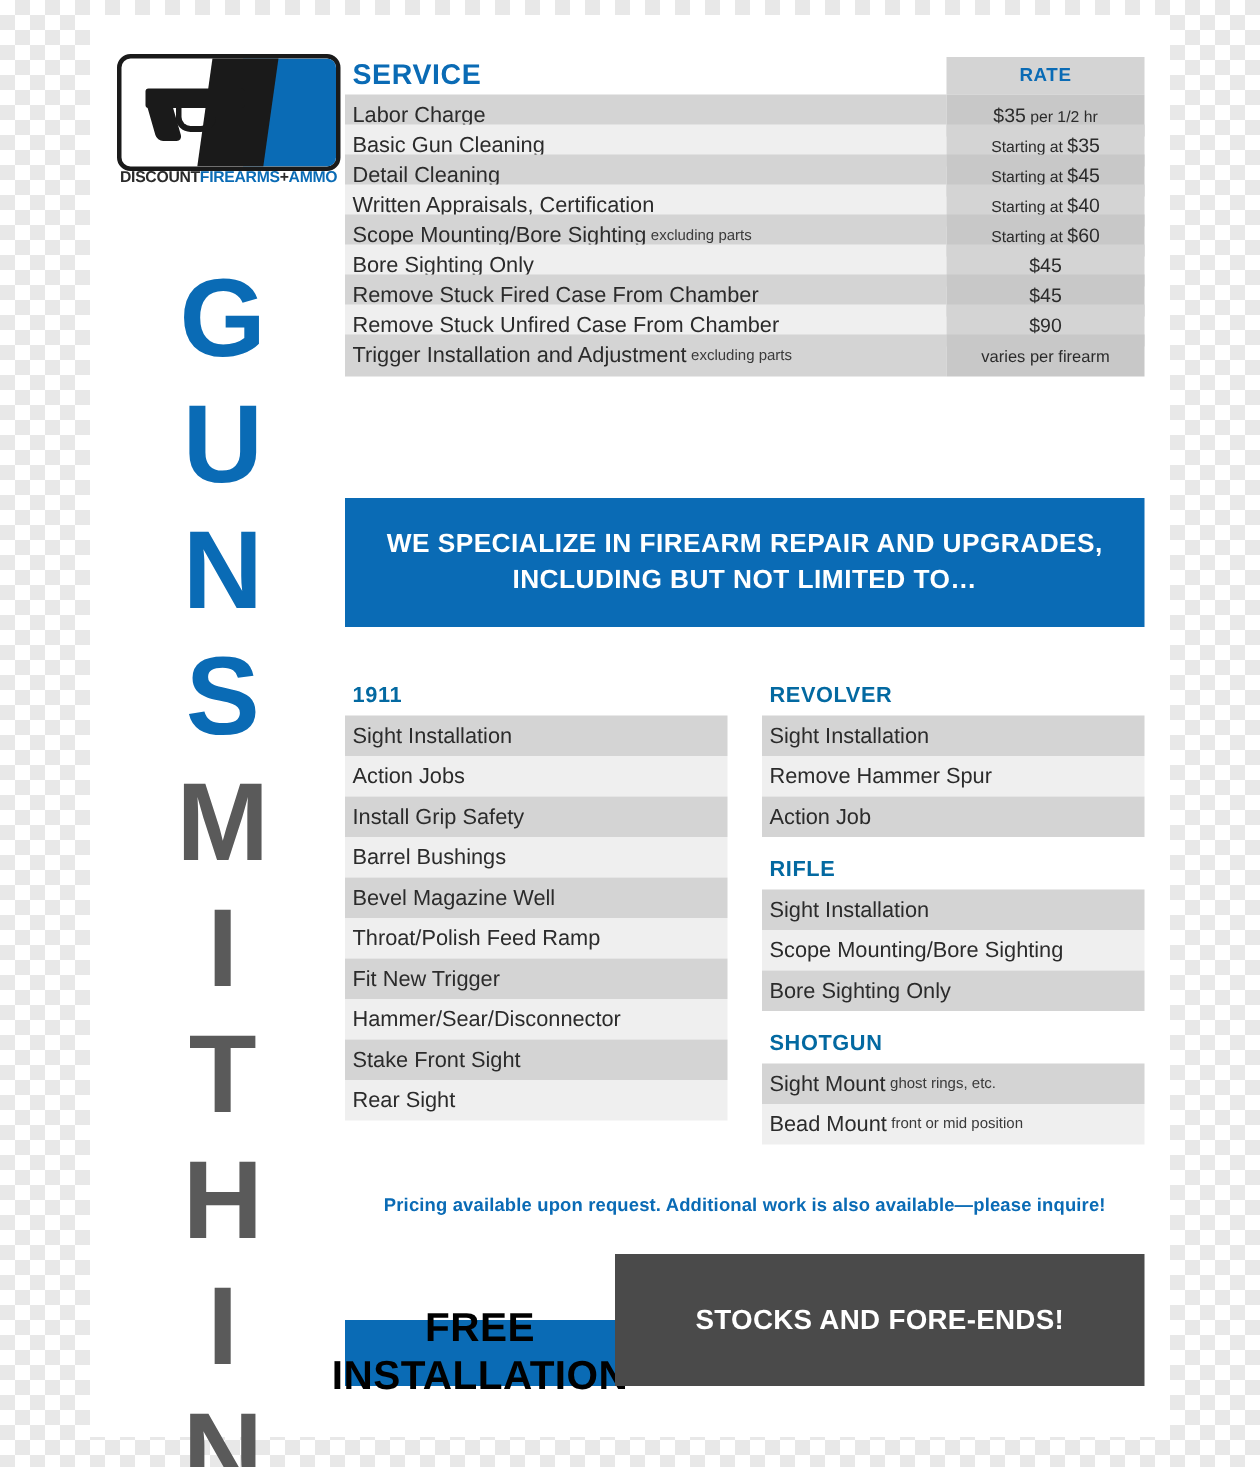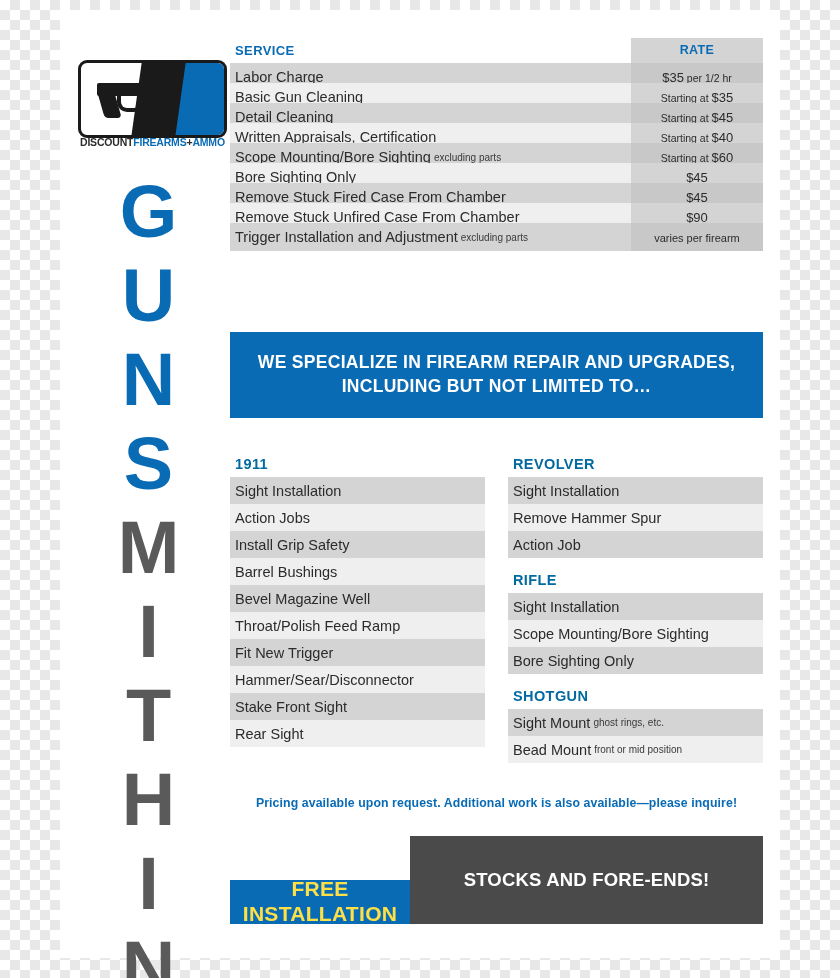--- a/index.html
+++ b/index.html
@@ -34,21 +34,20 @@
     background: #ffffff;
   }
 
   
   .logo {
     position: absolute;
     left: 18px;
     top: 26px;
     width: 143px;
     height: 92px;
-    margin-top: 24px;
   }
   .logo-badge {
     position: absolute;
     left: 0; top: 0;
     width: 143px; height: 72px;
     background: #ffffff;
     border: 3px solid #1a1a1a;
     border-radius: 9px;
     overflow: hidden;
   }
@@ -130,21 +129,21 @@
   .st-head {
     display: flex;
     background: #ffffff;
     height: 25px;
     align-items: center;
   }
   .st-head .col-service {
     flex: 1;
     color: #0a6bb5;
     font-weight: bold;
-    font-size: 13px;
+    font-size: 19px;
     letter-spacing: 0.4px;
     padding-left: 5px;
   }
   .st-head .col-rate {
     width: 132px;
     color: #0a6bb5;
     font-weight: bold;
     font-size: 12.5px;
     letter-spacing: 0.4px;
     text-align: center;
@@ -268,27 +267,27 @@
     position: absolute;
     left: 170px;
     top: 826px;
     width: 533px;
     height: 88px;
     display: flex;
   }
   .free-box {
     width: 180px;
     background: #0a6bb5;
-    color: #fde047;
+    color: #000000;
     display: flex;
     flex-direction: column;
     align-items: center;
     justify-content: center;
     font-weight: bold;
-    font-size: 21px;
+    font-size: 27px;
     line-height: 1.18;
     text-align: center;
     letter-spacing: 0.3px;
     margin-top: 44px;
   }
   .purchase-box {
     flex: 1;
     background: #4a4a4a;
     color: #ffffff;
     display: flex;

